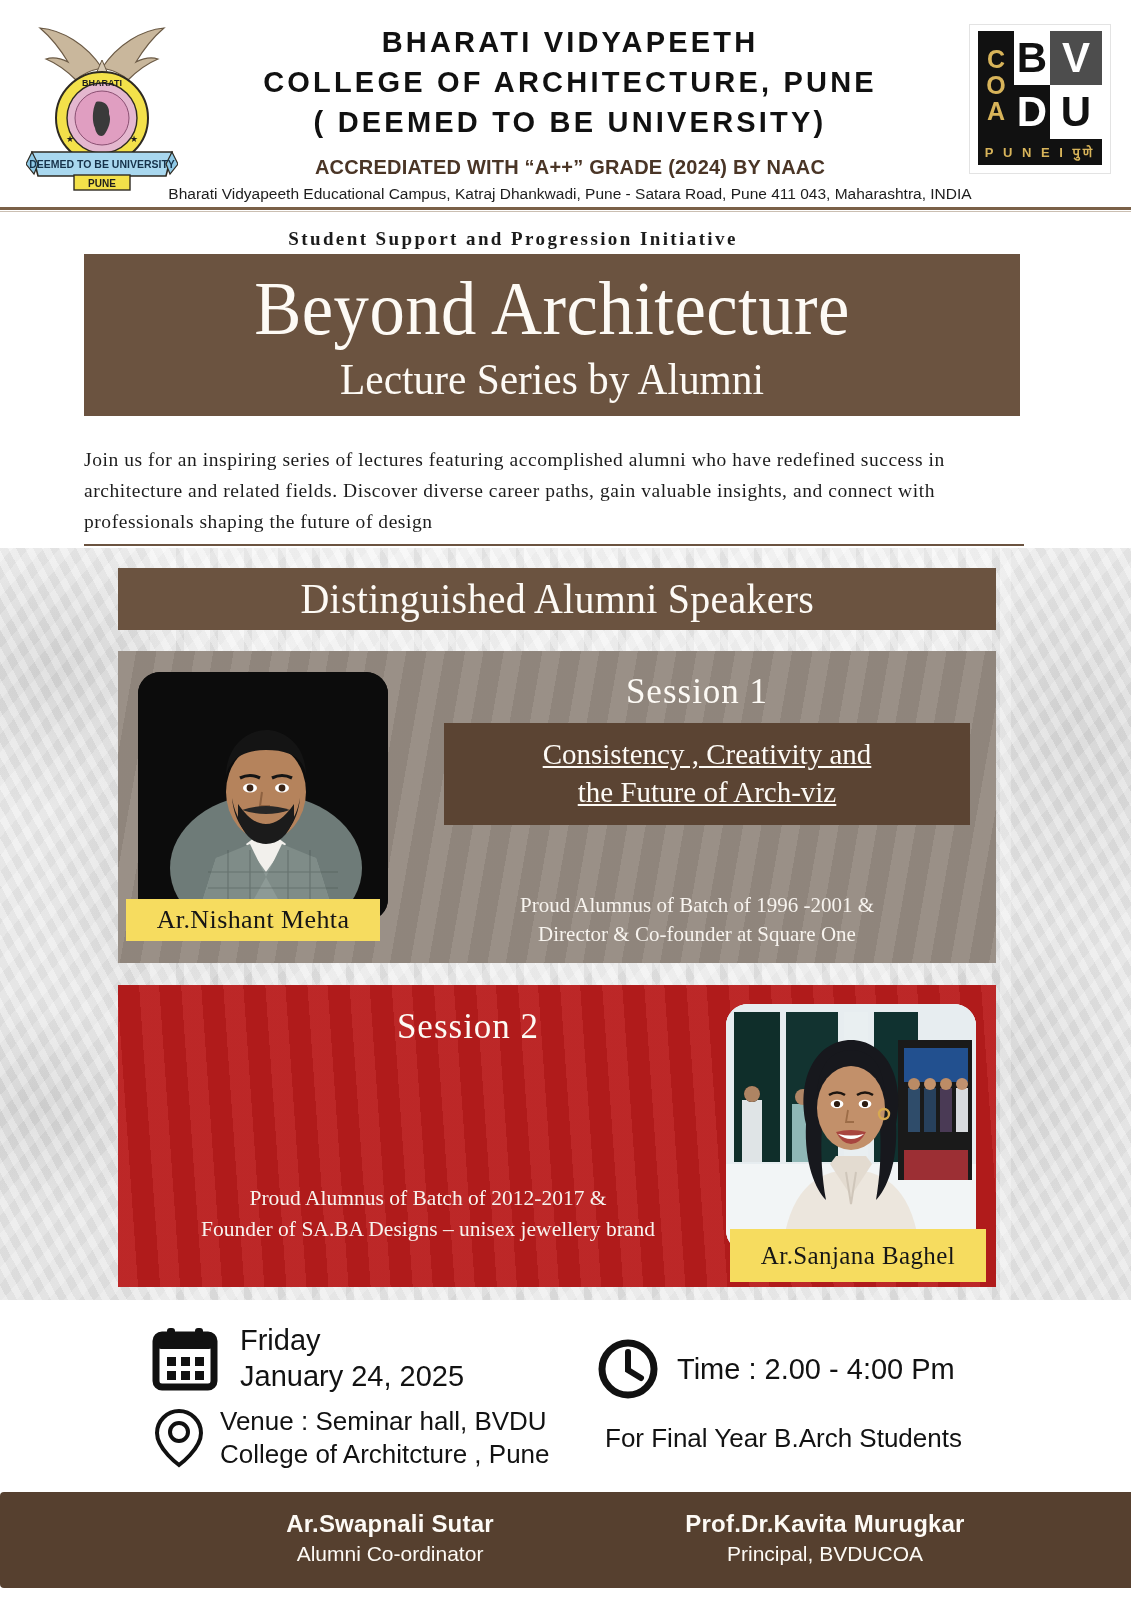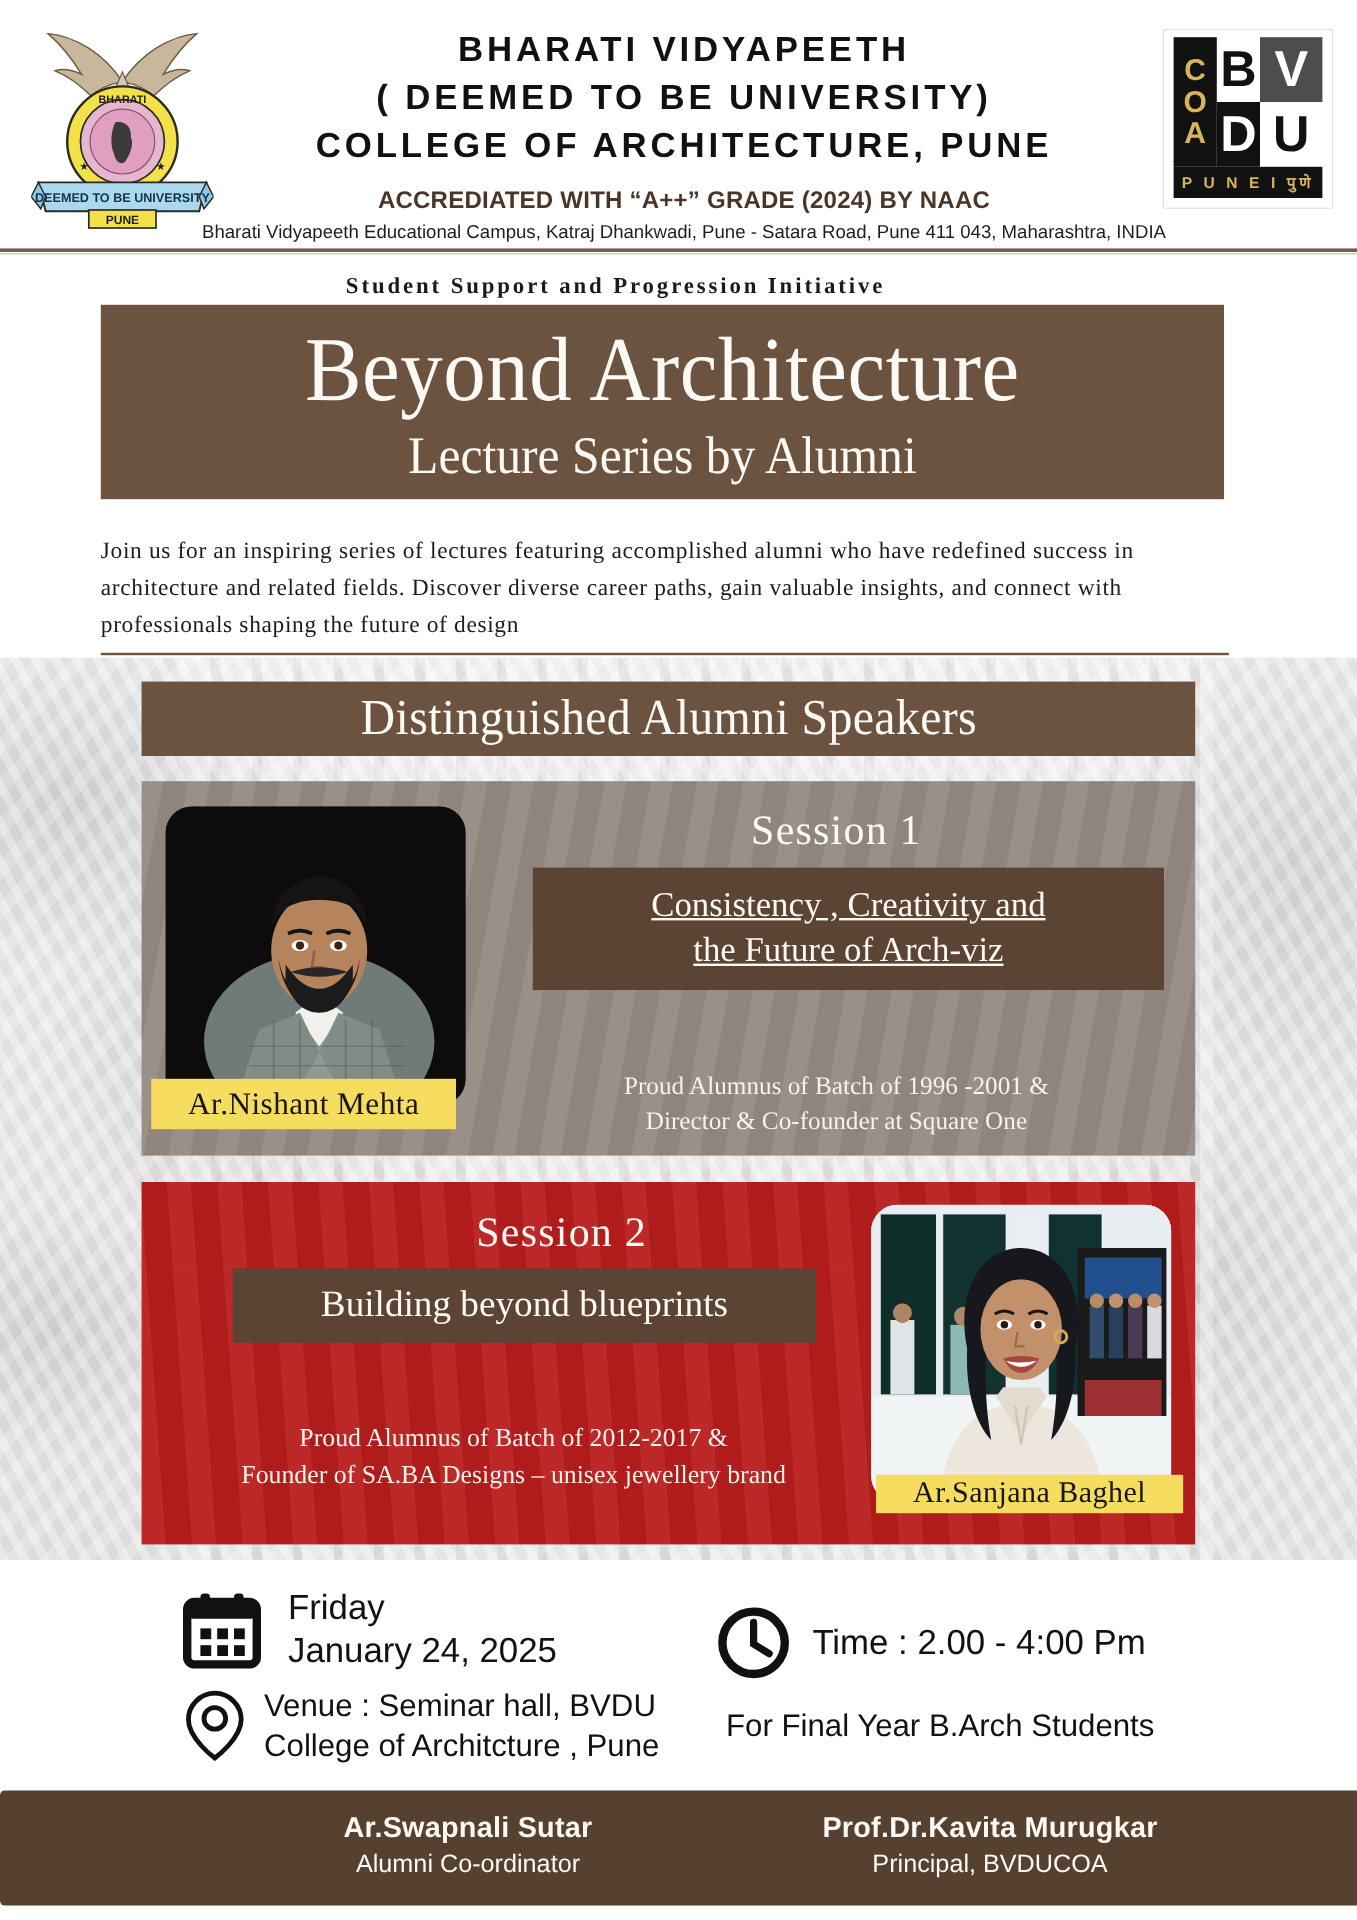--- a/index.html
+++ b/index.html
@@ -114,21 +114,21 @@
   .s1-topic div{text-align:center;color:#fdfaf5;font-family:"Liberation Serif", serif;
     font-size:29px;line-height:38px;text-decoration:underline;}
   .s1-bio{position:absolute;left:300px;top:240px;width:558px;text-align:center;color:#f7f3ee;
     font-family:"Liberation Serif", serif;font-size:21px;line-height:29px;}
 
   .card2{position:absolute;left:118px;top:985px;width:878px;height:302px;background:#b91c1c;}
   .card2:before{content:"";position:absolute;inset:0;
     background:repeating-linear-gradient(86deg, rgba(255,255,255,.05) 0 20px, rgba(0,0,0,.05) 20px 42px);}
   .photo2{position:absolute;left:608px;top:19px;width:250px;height:248px;border-radius:22px;
     overflow:hidden;background:#dfe6ea;}
-  .badge2{position:absolute;left:612px;top:244px;width:256px;height:32px;background:#f6dc5f;
+  .badge2{position:absolute;left:612px;top:244px;width:256px;height:53px;background:#f6dc5f;
     display:flex;align-items:center;justify-content:center;}
   .badge2 span{color:#161616;font-family:"Liberation Serif", serif;font-size:25px;letter-spacing:.4px;}
 
   .s2-label{position:absolute;left:140px;top:22px;width:420px;text-align:center;color:#fdfaf5;
     font-family:"Liberation Serif", serif;font-size:35px;letter-spacing:1px;}
   .s2-topic{position:absolute;left:76px;top:72px;width:470px;background:#5b4433;padding:10px 8px 12px;}
   .s2-topic div{text-align:center;color:#fdfaf5;font-family:"Liberation Serif", serif;font-size:31px;line-height:40px;}
   .s2-bio{position:absolute;left:20px;top:198px;width:580px;text-align:center;color:#f7f3ee;
     font-family:"Liberation Serif", serif;font-size:21.5px;line-height:31px;}
 
@@ -175,22 +175,22 @@
         <path d="M6 138 L0 150 L8 160 L12 150 Z" fill="#8fc9e6" stroke="#2e2a22" stroke-width="1.2"></path>
         <path d="M146 138 L152 150 L144 160 L140 150 Z" fill="#8fc9e6" stroke="#2e2a22" stroke-width="1.2"></path>
         <text x="76" y="154" text-anchor="middle" font-size="10.5" font-family="Liberation Sans, sans-serif" fill="#16324a" font-weight="bold">DEEMED TO BE UNIVERSITY</text>
         <rect x="48" y="161" width="56" height="15" fill="#f3e14a" stroke="#2e2a22" stroke-width="1.4"></rect>
         <text x="76" y="173" text-anchor="middle" font-size="10" font-family="Liberation Sans, sans-serif" fill="#1d1d1d" font-weight="bold">PUNE</text>
       </svg>
     </div>
 
     <div class="uni-title">
       <div class="l">BHARATI VIDYAPEETH</div>
+      <div class="l">COLLEGE OF ARCHITECTURE, PUNE</div>
       <div class="l">( DEEMED TO BE UNIVERSITY)</div>
-      <div class="l">COLLEGE OF ARCHITECTURE, PUNE</div>
     </div>
 
     <div class="accred">ACCREDIATED WITH “A++” GRADE (2024) BY NAAC</div>
     <div class="campus">Bharati Vidyapeeth Educational Campus, Katraj Dhankwadi, Pune - Satara Road, Pune 411 043, Maharashtra, INDIA</div>
 
     <div class="bvdu-logo">
       <div class="bvdu-grid">
         <div class="bq b">B</div>
         <div class="bq v">V</div>
         <div class="bq coa">
@@ -265,23 +265,20 @@
     <div class="s1-bio">
       <div>Proud Alumnus of Batch of 1996 -2001 &amp;</div>
       <div>Director &amp; Co-founder at Square One</div>
     </div>
   </div>
 
   <div class="card2">
 
     <div class="s2-label">Session 2</div>
 
-    <div class="s2-topic">
-      <div>Building beyond blueprints</div>
-    </div>
 
     <div class="s2-bio">
       <div>Proud Alumnus of Batch of 2012-2017  &amp;</div>
       <div>Founder of SA.BA Designs – unisex jewellery brand</div>
     </div>
 
     <div class="photo2">
       <svg viewBox="0 0 250 248" width="250" height="248">
         <rect width="250" height="248" fill="#eef2f4"></rect>
         <rect x="0" y="0" width="250" height="200" fill="#e7edf0"></rect>

